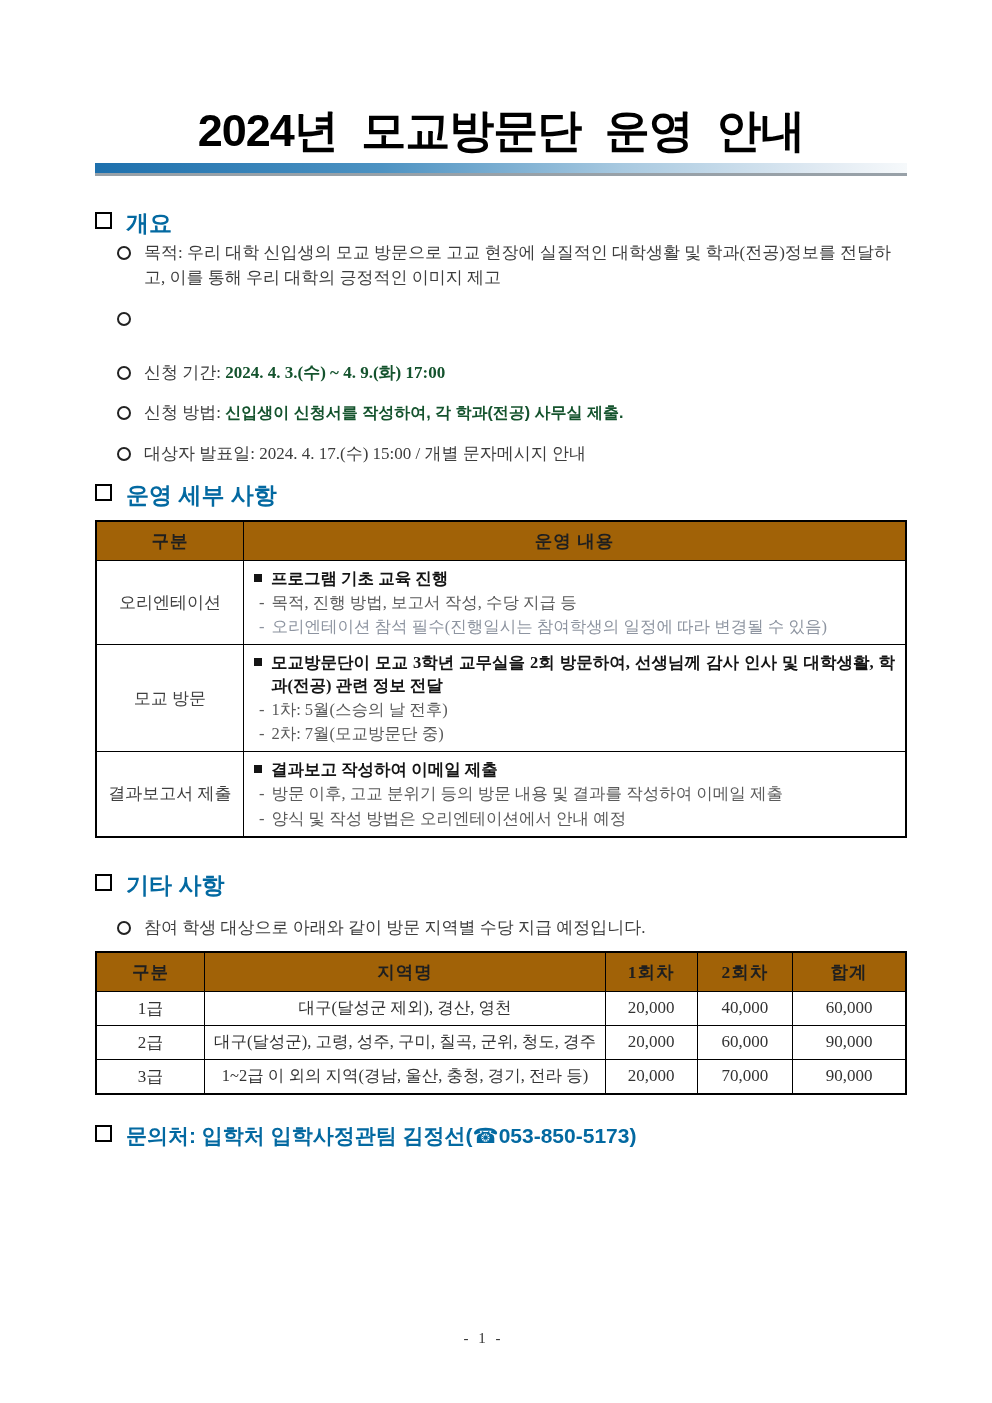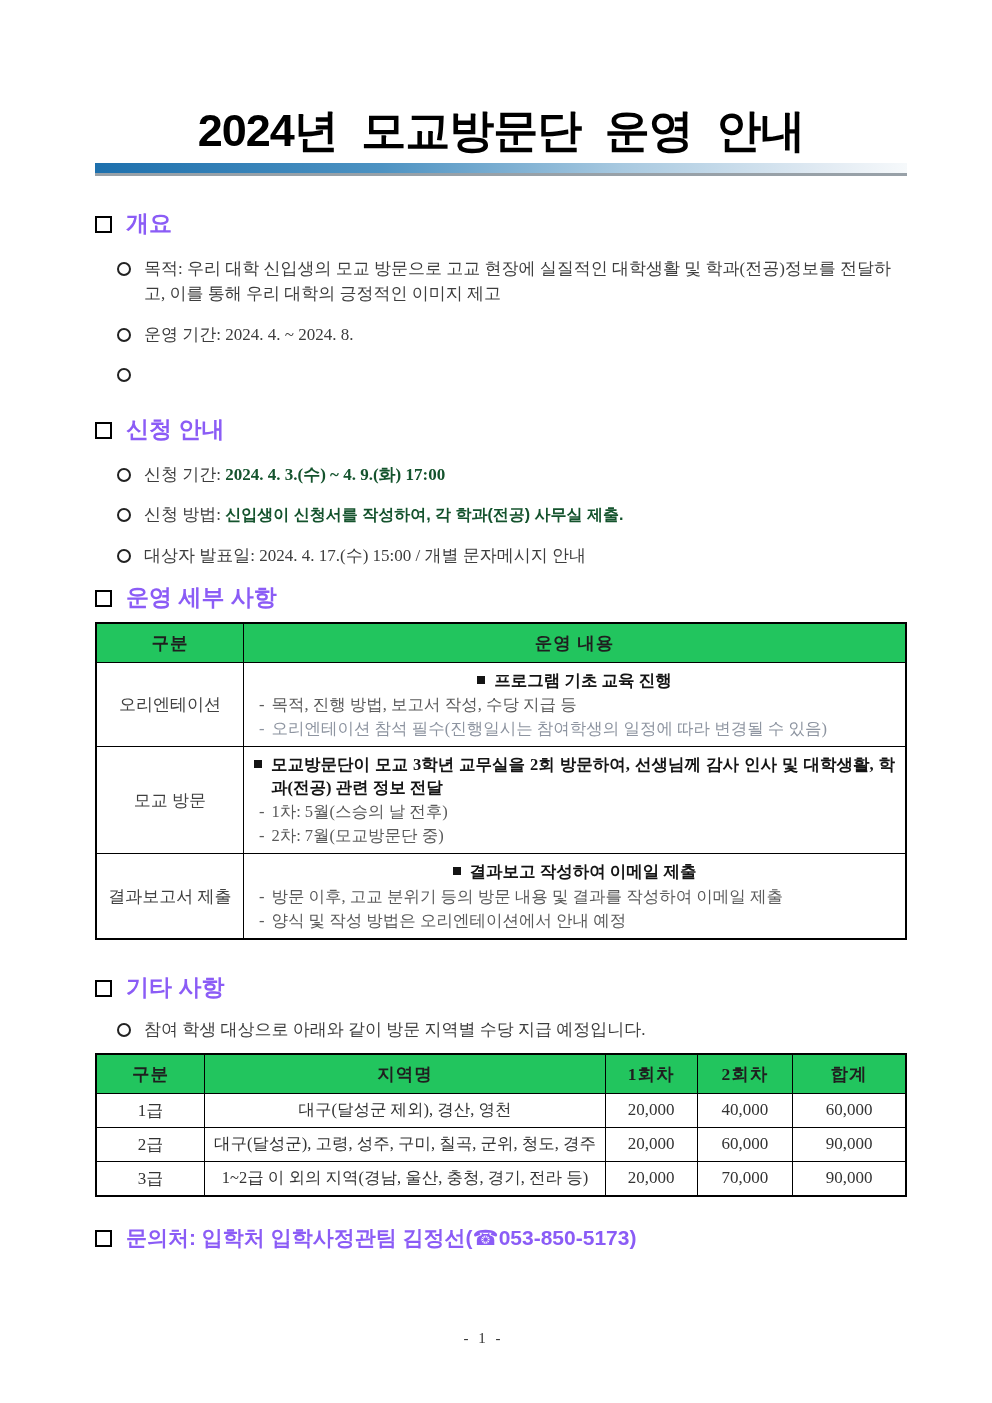--- a/index.html
+++ b/index.html
@@ -17,42 +17,42 @@
   }
   .title-bar {
     margin-top:5px; height:10px;
     background:linear-gradient(to right,#1d70ad,#4c92c2 35%,#a8c9e0 65%,#e2ebf3 90%,#f6f9fb);
     border-bottom:3px solid #98a1a8;
   }
 
   .section { margin-top:34px; }
   .section.tight { margin-top:16px; }
   .sec-head {
-    display:flex; align-items:center; gap:14px;
+    display:flex; gap:14px;
     font-family:"Liberation Sans","DejaVu Sans",sans-serif;
-    font-weight:bold; font-size:23px; color:#8b5cf6; line-height:1.2;
+    font-weight:bold; font-size:23px; color:#0369a1; line-height:1.2;
   }
   .sec-head.contact-head { font-size:21px; }
   .sq-outline { width:13px; height:13px; border:2px solid #000; flex:none; margin-top:2px; }
 
-  .bullets { margin-top:18px; padding-left:22px; }
+  .bullets { margin-top:2px; padding-left:22px; }
   .bullet { display:flex; gap:13px; margin-bottom:15px; font-size:17px; line-height:1.5; }
   .circ { flex:none; width:10px; height:10px; border:2.5px solid #222; border-radius:50%; margin-top:6px; }
   .b { font-weight:bold; color:#14532d; }
   .b.gothic { font-family:"Liberation Sans","DejaVu Sans",sans-serif; font-size:16px; }
 
   table.tbl { width:100%; border-collapse:collapse; margin-top:10px; border:2px solid #000; }
   table.tbl th, table.tbl td { border:1px solid #000; }
   table.tbl th {
-    background:#22c55e; font-size:17.5px; font-weight:bold; color:#1f1f1f;
+    background:#a16207; font-size:17.5px; font-weight:bold; color:#1f1f1f;
     padding:7px 4px; letter-spacing:1px;
   }
   td.cat { text-align:center; font-size:17px; color:#404040; padding:4px 2px; }
   td.content-cell { padding:6px 10px; font-size:16.5px; vertical-align:top; }
-  .titem { display:flex; gap:9px; font-weight:bold; color:#141414; line-height:1.4; text-align:justify;justify-content:center; }
+  .titem { display:flex; gap:9px; font-weight:bold; color:#141414; line-height:1.4; text-align:justify; }
   .sqf { flex:none; width:8px; height:8px; background:#141414; margin-top:7px; }
   .sitem { display:flex; gap:7px; color:#5a5a5a; line-height:1.4; padding-left:5px; margin-top:1px; }
   .sitem .light { color:#8d94a0; }
   .dash { flex:none; }
 
   table.tbl td.num { text-align:center; font-size:17px; color:#333; padding:5px 4px; }
   table.tbl td.region { text-align:center; font-size:16.5px; color:#333; padding:5px 4px; }
 
   col.c-cat1 { width:18.2%; }
   col.c-grade { width:13.4%; } col.c-region { width:49.5%; }
@@ -77,33 +77,25 @@
         <span class="sq-outline"></span>
         <span>개요</span>
       </div>
       <div class="bullets">
         <div class="bullet">
           <span class="circ"></span>
           <span>목적: 우리 대학 신입생의 모교 방문으로 고교 현장에 실질적인 대학생활 및 학과(전공)정보를 전달하고, 이를 통해 우리 대학의 긍정적인 이미지 제고</span>
         </div>
         <div class="bullet">
           <span class="circ"></span>
-          <span>운영 기간: 2024. 4. ~ 2024. 8.</span>
-        </div>
-        <div class="bullet">
-          <span class="circ"></span>
         </div>
       </div>
     </div>
 
     <div class="section">
-      <div class="sec-head">
-        <span class="sq-outline"></span>
-        <span>신청 안내</span>
-      </div>
       <div class="bullets">
         <div class="bullet">
           <span class="circ"></span>
           <span><span>신청 기간: </span><span class="b">2024. 4. 3.(수) ~ 4. 9.(화) 17:00</span></span>
         </div>
         <div class="bullet">
           <span class="circ"></span>
           <span><span>신청 방법: </span><span class="b gothic">신입생이 신청서를 작성하여, 각 학과(전공) 사무실 제출.</span></span>
         </div>
         <div class="bullet">

